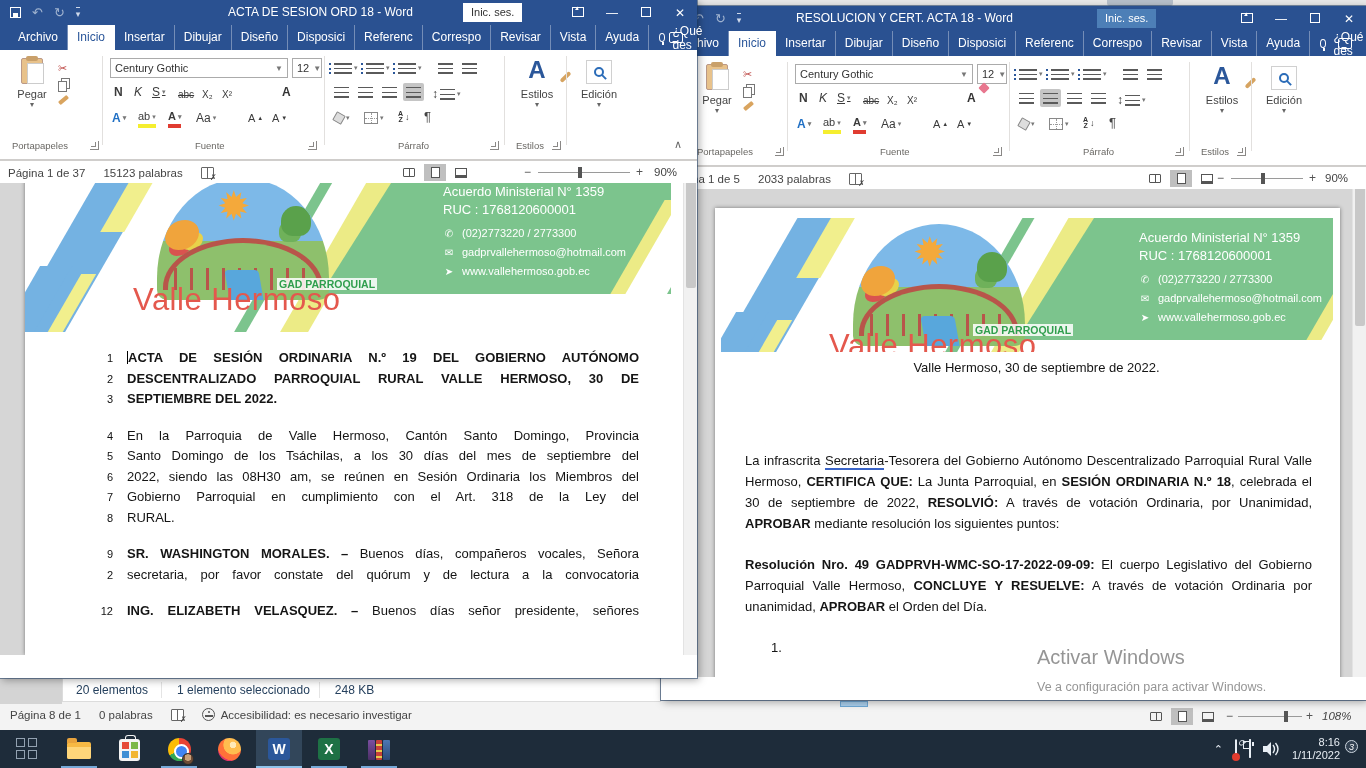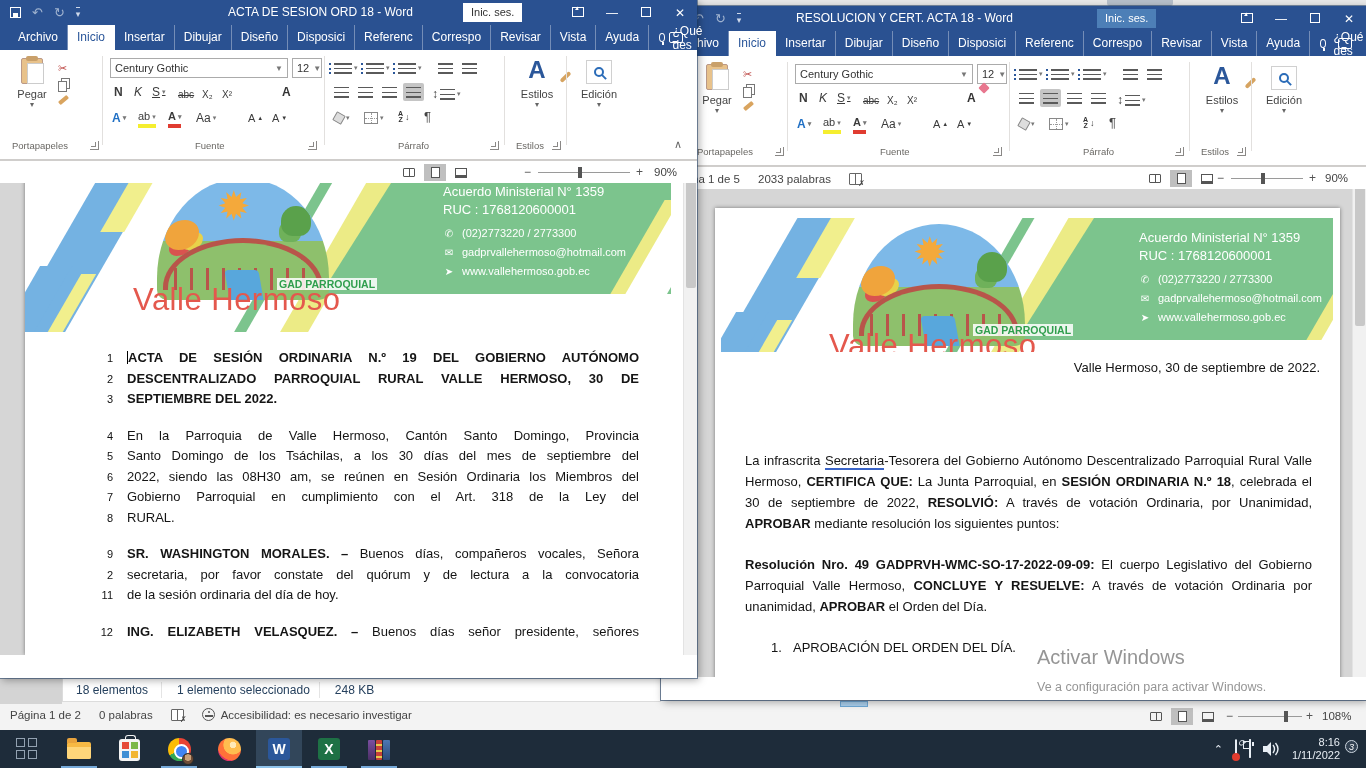--- a/index.html
+++ b/index.html
@@ -118,21 +118,21 @@
   
   .lines { position:absolute; font-size:13px; color:#151515; }
   .line { display:flex; height:20.5px; line-height:20.5px; }
   .line.gap { margin-top:16px; }
   .line .num { width:18px; margin-right:14px; text-align:right; font-size:11px; color:#111; flex:none; }
   .line .txt { flex:1; text-align:justify; text-align-last:justify; white-space:nowrap; overflow:hidden; }
   .line.lastline .txt { text-align-last:left; }
   .caret { display:inline-block; width:1px; height:13px; background:#000; vertical-align:-2px; }
 
   
-  .rdate { position:absolute; font-size:13px; color:#151515; text-align:right;padding-left:38px; }
+  .rdate { position:absolute; font-size:13px; color:#151515; text-align:center;padding-left:38px; }
   .rtitle { position:absolute; width:100%; text-align:center; font-size:21px; font-weight:bold; font-style:italic; color:#000; }
   .rcode { position:absolute; width:100%; text-align:center; font-size:12.5px; font-weight:bold; color:#000; letter-spacing:.3px; }
   .rbody { position:absolute; font-size:13px; color:#151515; line-height:21px; }
   .rbody p { text-align:justify; margin-bottom:20px; }
   .gram { border-bottom:2px solid #3a64c8; }
   .rlist { display:flex; padding-left:26px; }
   .rlist .lno { width:22px; }
 
   
   .statusbar { position:absolute; left:0; right:0; height:23px; background:#fff; border-top:1px solid #d0cecc;
@@ -225,21 +225,21 @@
 </style>
 </head>
 <body>
 
 <div id="screen">
   <div class="topstrip"></div>
   <div class="toptab"></div>
 
   <div class="bgstatus">
     <div class="sleft">
-      <span>Página 1 de 2</span>
+      <span>Página 8 de 1</span>
       <span>0 palabras</span>
       <span class="proof"></span>
       <span class="a11y">
         <i class="a11yic"></i>
         <span>Accesibilidad: es necesario investigar</span>
       </span>
     </div>
     <div class="views" style="left:1145px; top:7px;">
       <span class="vbtn">
           <i class="v-read"></i>
@@ -248,27 +248,27 @@
           <i class="v-print"></i>
         </span>
       <span class="vbtn">
           <i class="v-web"></i>
         </span>
     </div>
     <span class="zminus" style="left:1226px; top:8px; position:absolute;">−</span>
     <span class="ztrack" style="left:1238px; top:15px; width:64px; position:absolute;"></span>
     <span class="zthumb" style="left:1284px; top:10px; position:absolute;"></span>
     <span class="zplus" style="left:1306px; top:8px; position:absolute;">+</span>
-    <span class="zlabel" style="left:1322px; top:9px; position:absolute;">108%</span>
+    <span class="zlabel" style="left:1322px; top:9px; position:absolute;font-style:italic;">108%</span>
   </div>
   <div class="hthumb"></div>
 
   <div class="graypatch"></div>
   <div class="explorerbar">
-    <span class="eseg">18 elementos</span>
+    <span class="eseg">20 elementos</span>
     <span class="eseg">1 elemento seleccionado</span>
     <span class="eseg esize">248 KB</span>
   </div>
 
   <section class="win" id="win-right" style="left:661px; top:6px; width:705px; height:694px;">
 
   <div class="titlebar">
     <div class="qat">
       <span class="flo"></span>
       <span class="undo">↶</span>
@@ -459,21 +459,20 @@
     <span class="b-brand">Valle Hermoso</span>
   </div>
 
         </div>
         <div class="rdate" style="left:0; top:152px; width:605px;">Valle Hermoso, 30 de septiembre  de 2022.</div>
         <div class="rbody" style="left:30px; top:242px; width:567px;">
           <p id="rp1"><span>La infrascrita </span><span class="gram">Secretaria</span><span>-Tesorera  del  Gobierno  Autónomo  Descentralizado Parroquial Rural Valle Hermoso, </span><b>CERTIFICA QUE:</b><span> La Junta Parroquial, en </span><b>SESIÓN ORDINARIA N.º 18</b><span>, celebrada el 30 de septiembre  de 2022, </span><b>RESOLVIÓ:</b><span> A través de votación Ordinaria, por Unanimidad, </span><b>APROBAR</b><span> mediante resolución los siguientes puntos:</span></p>
           <p id="rp2"><b>Resolución  Nro. 49  GADPRVH-WMC-SO-17-2022-09-09:</b><span> El cuerpo Legislativo  del Gobierno Parroquial Valle Hermoso, </span><b>CONCLUYE Y RESUELVE:</b><span> A través de votación Ordinaria por unanimidad, </span><b>APROBAR</b><span> el Orden del Día.</span></p>
           <div class="rlist">
             <span class="lno">1.</span>
-            <span>APROBACIÓN DEL ORDEN DEL DÍA.</span>
           </div>
         </div>
       </div>
       <div class="vscroll" style="right:0; top:0; bottom:0;">
         <div class="vthumb" style="top:10px; height:150px;"></div>
       </div>
     </div>
 
   <div class="statusbar">
     <div class="sleft">
@@ -729,36 +728,37 @@
               <span class="txt"><span>RURAL.</span></span>
             </div>
             <div class="line gap">
               <span class="num">9</span>
               <span class="txt"><b>SR. WASHINGTON MORALES. – </b><span>Buenos días, compañeros vocales, Señora</span></span>
             </div>
             <div class="line">
               <span class="num">2</span>
               <span class="txt"><span>secretaria, por favor constate del quórum y de lectura a la convocatoria</span></span>
             </div>
-            <div class="line lastline">
-              <span class="num">11</span>
-              <span class="txt"><span>de la sesión ordinaria del día de hoy.</span></span>
-            </div>
             <div class="line gap">
               <span class="num">12</span>
               <span class="txt"><b>ING. ELIZABETH VELASQUEZ. – </b><span>Buenos días señor presidente, señores</span></span>
             </div>
           </div>
       </div>
       <div class="vscroll" style="right:0; top:0; bottom:0;">
         <div class="vthumb" style="top:8px; height:120px;"></div>
       </div>
     </div>
 
   <div class="statusbar">
+    <div class="sleft">
+      <span>Página 1 de 37</span>
+      <span>15123 palabras</span>
+      <span class="proof"></span>
+    </div>
     <div class="views" style="left: 398px;">
       <span class="vbtn">
             <i class="v-read"></i>
           </span>
       <span class="vbtn on">
             <i class="v-print"></i>
           </span>
       <span class="vbtn">
             <i class="v-web"></i>
           </span>

